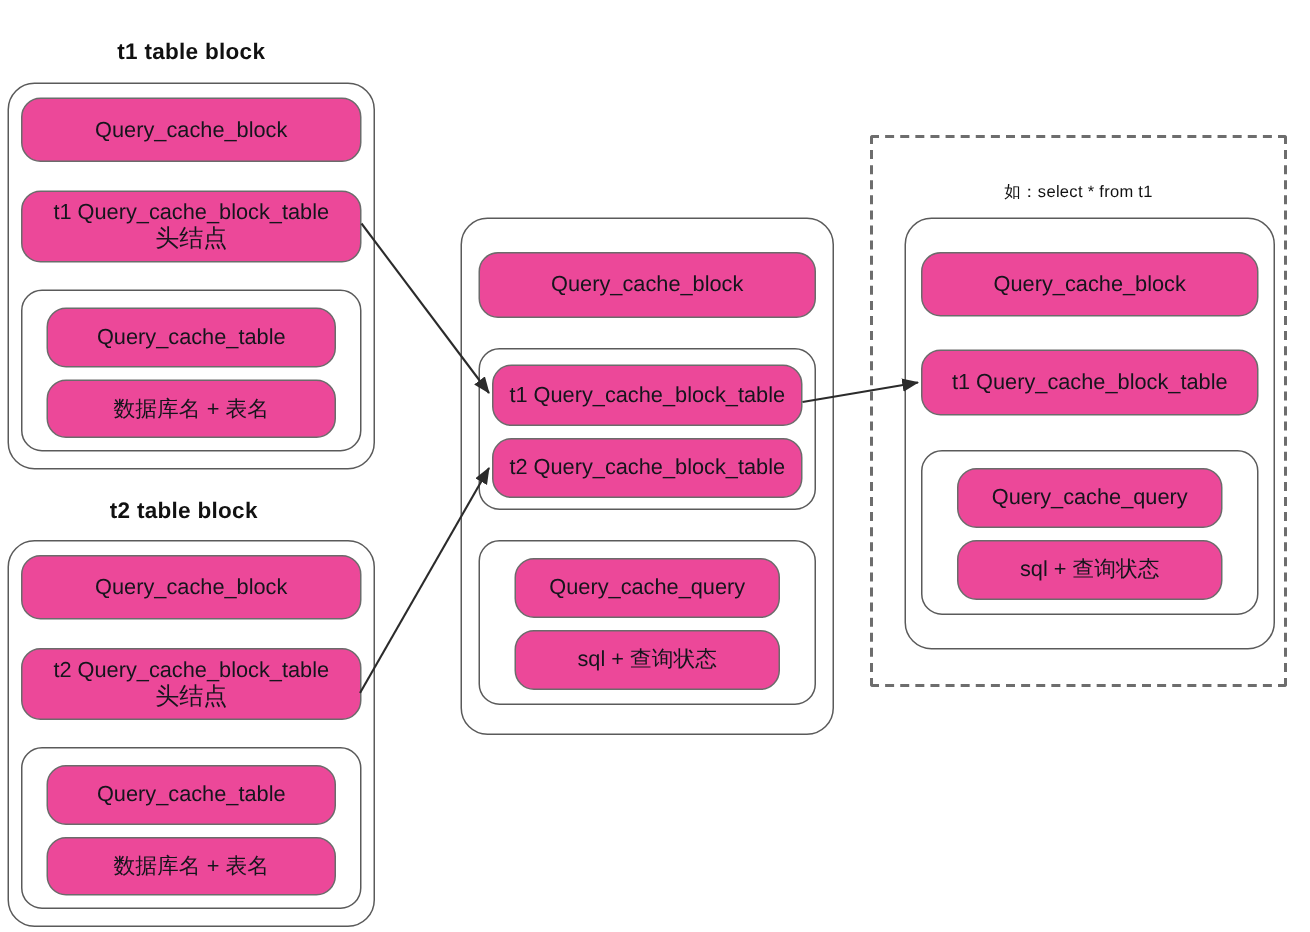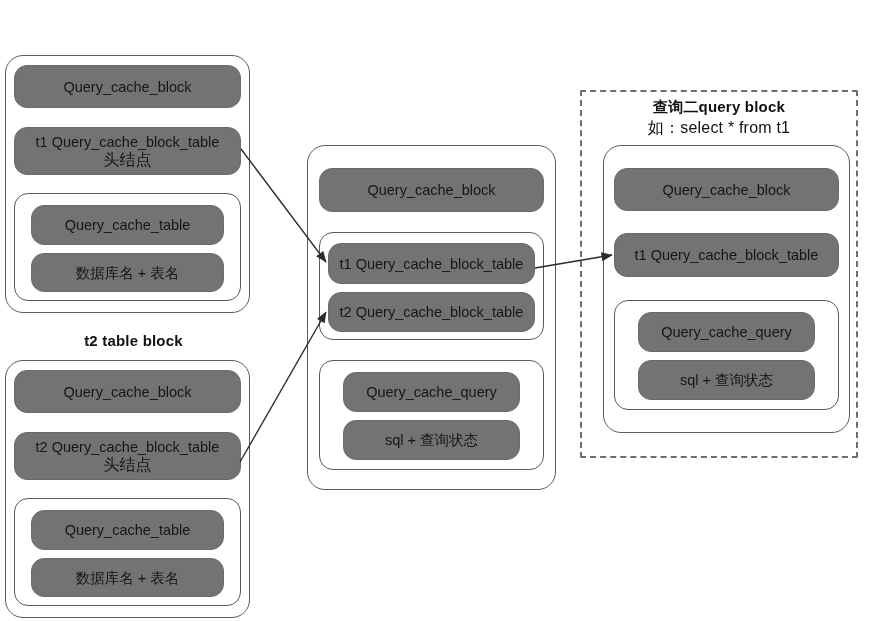--- a/index.html
+++ b/index.html
@@ -39,21 +39,21 @@
   .box.outer {
     border-radius: 18px;
     border-width: 1.5px;
   }
   .box.group {
     border-radius: 14px;
   }
   .leaf {
     border: 1.4px solid #6b6b6b;
     border-radius: 13px;
-    background: #737373;
+    background: #ec4899;
     display: flex;
     align-items: center;
     justify-content: center;
     text-align: center;
     font-size: 14.5px;
     line-height: 18px;
     color: #15151c;
   }
   .leaf.two-line { flex-direction: column; }
   .leaf .l2 { font-size: 16px; }
@@ -70,37 +70,38 @@
     width: 873px;
     height: 621px;
     pointer-events: none;
   }
 </style>
 </head>
 <body>
 
 <div id="canvas">
 
+  <div class="abs blk-title" style="left:5px; top:26px; width:245px;">t1 table block</div>
 
   <div class="abs box outer" style="left:5px; top:55px; width:245px; height:258px;"></div>
 
   <div class="abs leaf" style="left:14px; top:65px; width:227px; height:43px;">Query_cache_block</div>
 
   <div class="abs leaf two-line" style="left:14px; top:127px; width:227px; height:48px;">
     <span>t1 Query_cache_block_table</span>
     <span class="l2">头结点</span>
   </div>
 
   <div class="abs box group" style="left:14px; top:193px; width:227px; height:108px;"></div>
 
   <div class="abs leaf" style="left:31px; top:205px; width:193px; height:40px;">Query_cache_table</div>
 
   <div class="abs leaf" style="left:31px; top:253px; width:193px; height:39px;">数据库名 + 表名</div>
 
-  <div class="abs blk-title" style="left:11px; top:332px; width:245px;">t2 table block</div>
+  <div class="abs blk-title" style="left:0; top:332px; width:245px;">t2 table block</div>
 
   <div class="abs box outer" style="left:5px; top:360px; width:245px; height:258px;"></div>
 
   <div class="abs leaf" style="left:14px; top:370px; width:227px; height:43px;">Query_cache_block</div>
 
   <div class="abs leaf two-line" style="left:14px; top:432px; width:227px; height:48px;">
     <span>t2 Query_cache_block_table</span>
     <span class="l2">头结点</span>
   </div>
 
@@ -122,23 +123,22 @@
   <div class="abs leaf" style="left:328px; top:292px; width:207px; height:40px;">t2 Query_cache_block_table</div>
 
   <div class="abs box group" style="left:319px; top:360px; width:225px; height:110px;"></div>
 
   <div class="abs leaf" style="left:343px; top:372px; width:177px; height:40px;">Query_cache_query</div>
 
   <div class="abs leaf" style="left:343px; top:420px; width:177px; height:40px;">sql + 查询状态</div>
 
   <div class="abs dashed" style="left:580px; top:90px; width:278px; height:368px;"></div>
 
-  <div class="abs blk-title" style="left:586px; top:98px; width:266px;">查询二query block</div>
 
-  <div class="abs blk-title" style="left:586px; top:119px; width:266px; font-weight:normal; font-size:16px;">如：select * from t1</div>
+  <div class="abs blk-title" style="left:586px; top:119px; width:266px; font-weight:normal; font-size:11px;">如：select * from t1</div>
 
   <div class="abs box outer" style="left:603px; top:145px; width:247px; height:288px;"></div>
 
   <div class="abs leaf" style="left:614px; top:168px; width:225px; height:43px;">Query_cache_block</div>
 
   <div class="abs leaf" style="left:614px; top:233px; width:225px; height:44px;">t1 Query_cache_block_table</div>
 
   <div class="abs box group" style="left:614px; top:300px; width:225px; height:110px;"></div>
 
   <div class="abs leaf" style="left:638px; top:312px; width:177px; height:40px;">Query_cache_query</div>

